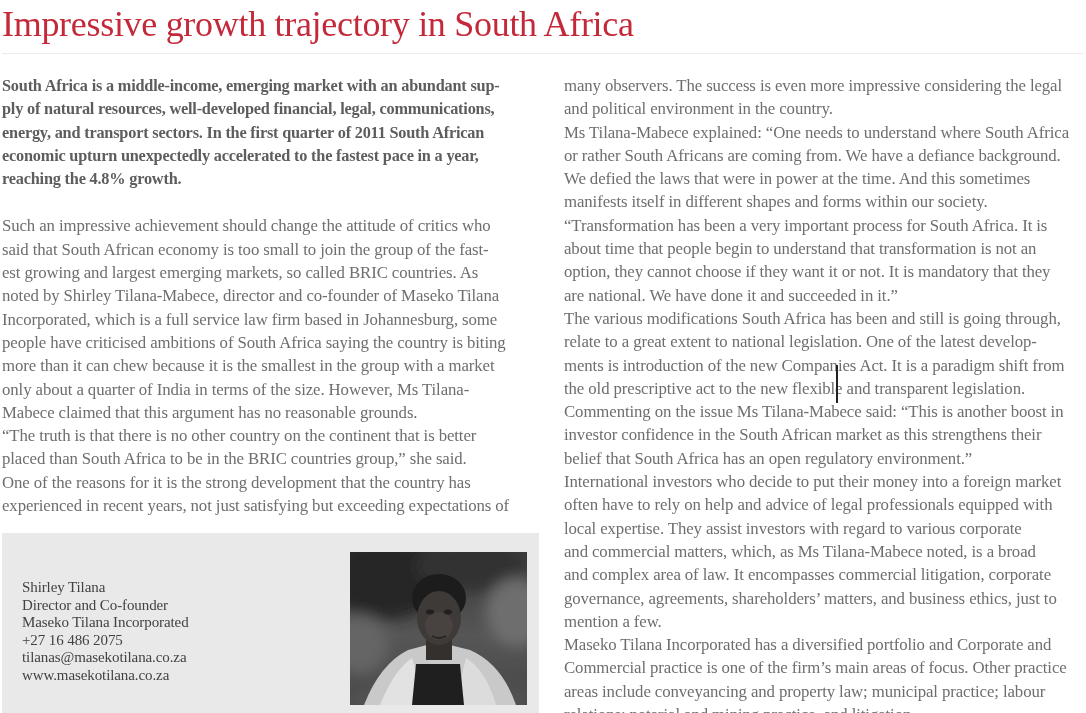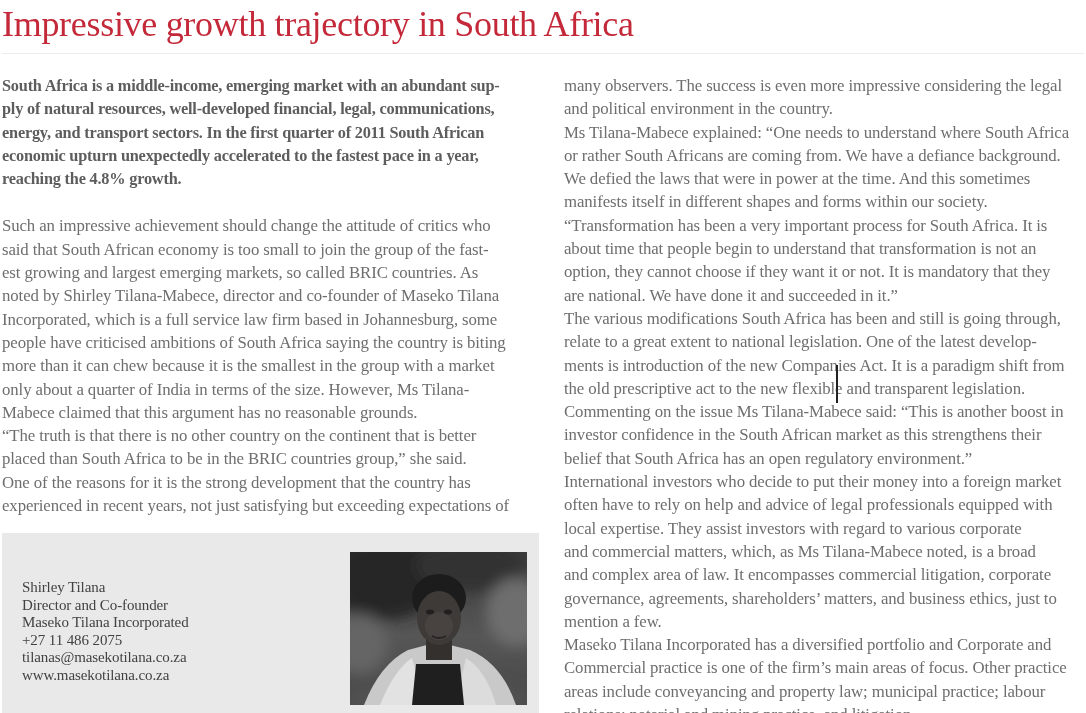--- a/index.html
+++ b/index.html
@@ -104,21 +104,21 @@
           <div class="line">“The truth is that there is no other country on the continent that is better</div>
           <div class="line">placed than South Africa to be in the BRIC countries group,” she said.</div>
           <div class="line">One of the reasons for it is the strong development that the country has</div>
           <div class="line">experienced in recent years, not just satisfying but exceeding expectations of</div>
         </div>
 
       <div class="contact-card">
         <div class="contact-line">Shirley Tilana</div>
         <div class="contact-line">Director and Co-founder</div>
         <div class="contact-line">Maseko Tilana Incorporated</div>
-        <div class="contact-line">+27 11 486 2075</div>
+        <div class="contact-line">+27 16 486 2075</div>
         <div class="contact-line">tilanas@masekotilana.co.za</div>
         <div class="contact-line">www.masekotilana.co.za</div>
 
         <svg class="portrait" role="img" viewBox="0 0 177 153" preserveAspectRatio="none" aria-label="Black-and-white portrait photo of Shirley Tilana outdoors">
           <defs>
             <filter id="soft" x="-40%" y="-40%" width="180%" height="180%">
               <feGaussianBlur stdDeviation="7"></feGaussianBlur>
             </filter>
             <linearGradient id="bg" x1="0" y1="0" x2="0" y2="1">
               <stop offset="0" stop-color="#3c3c3c"></stop>

